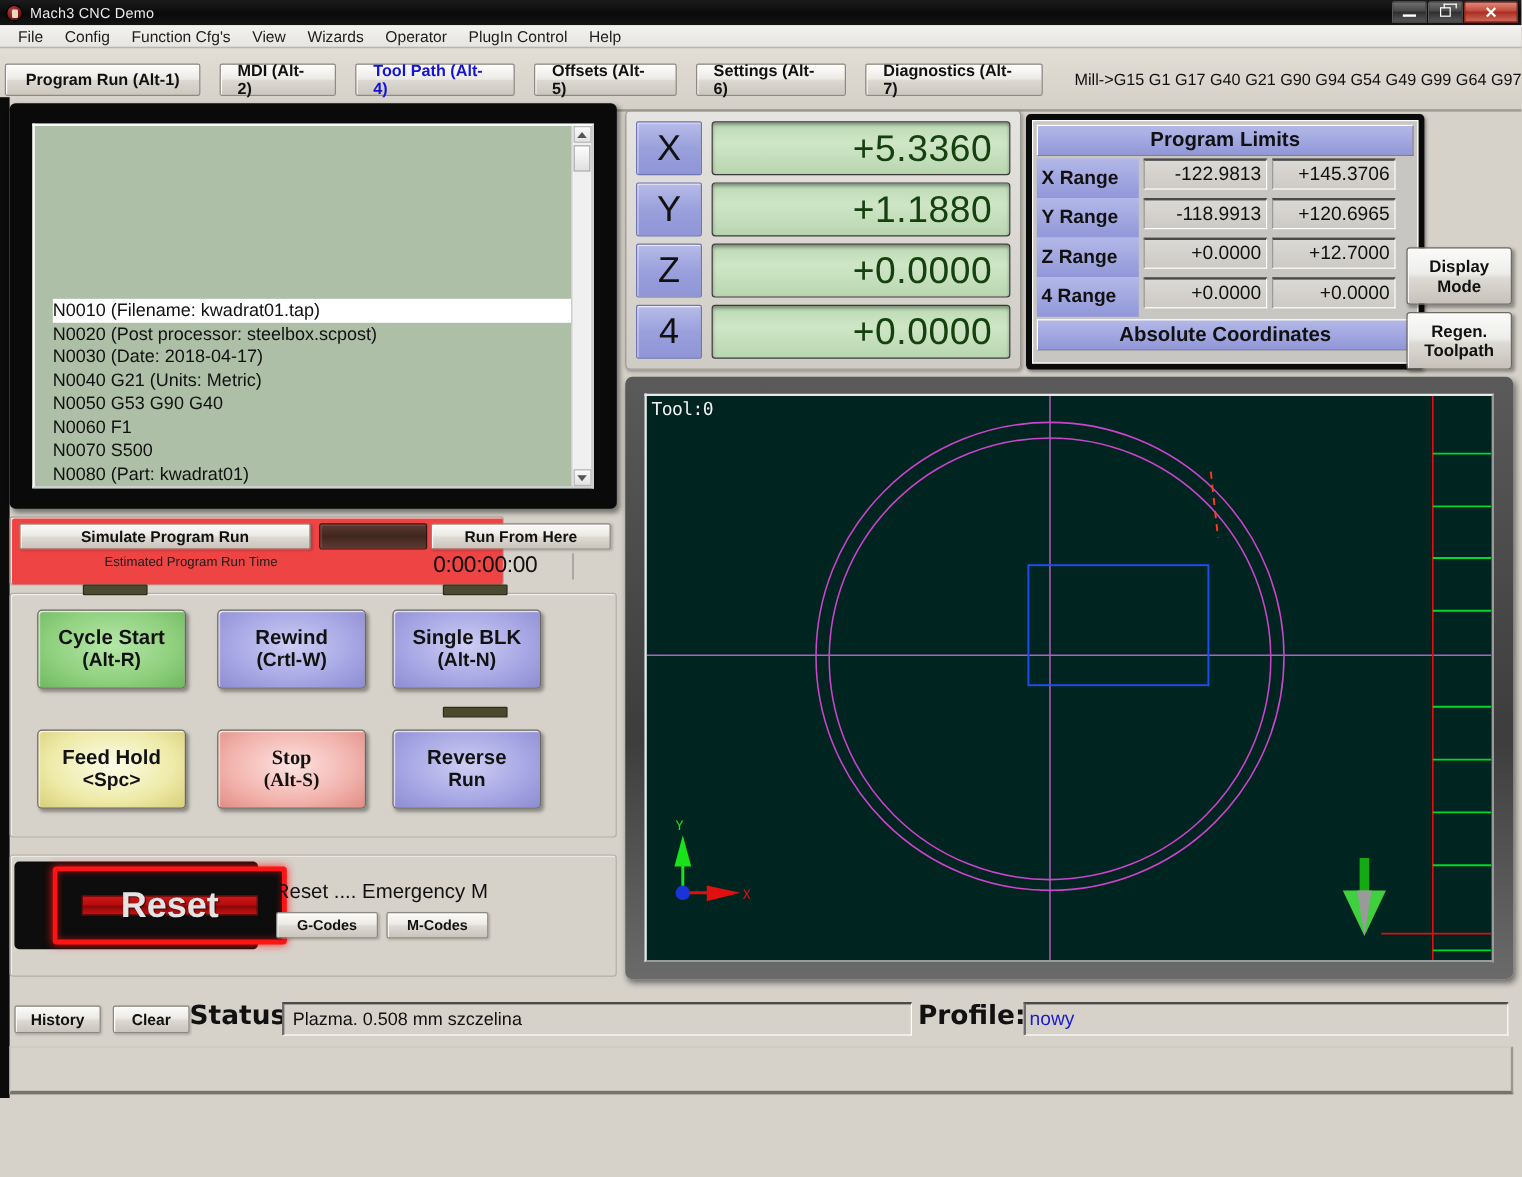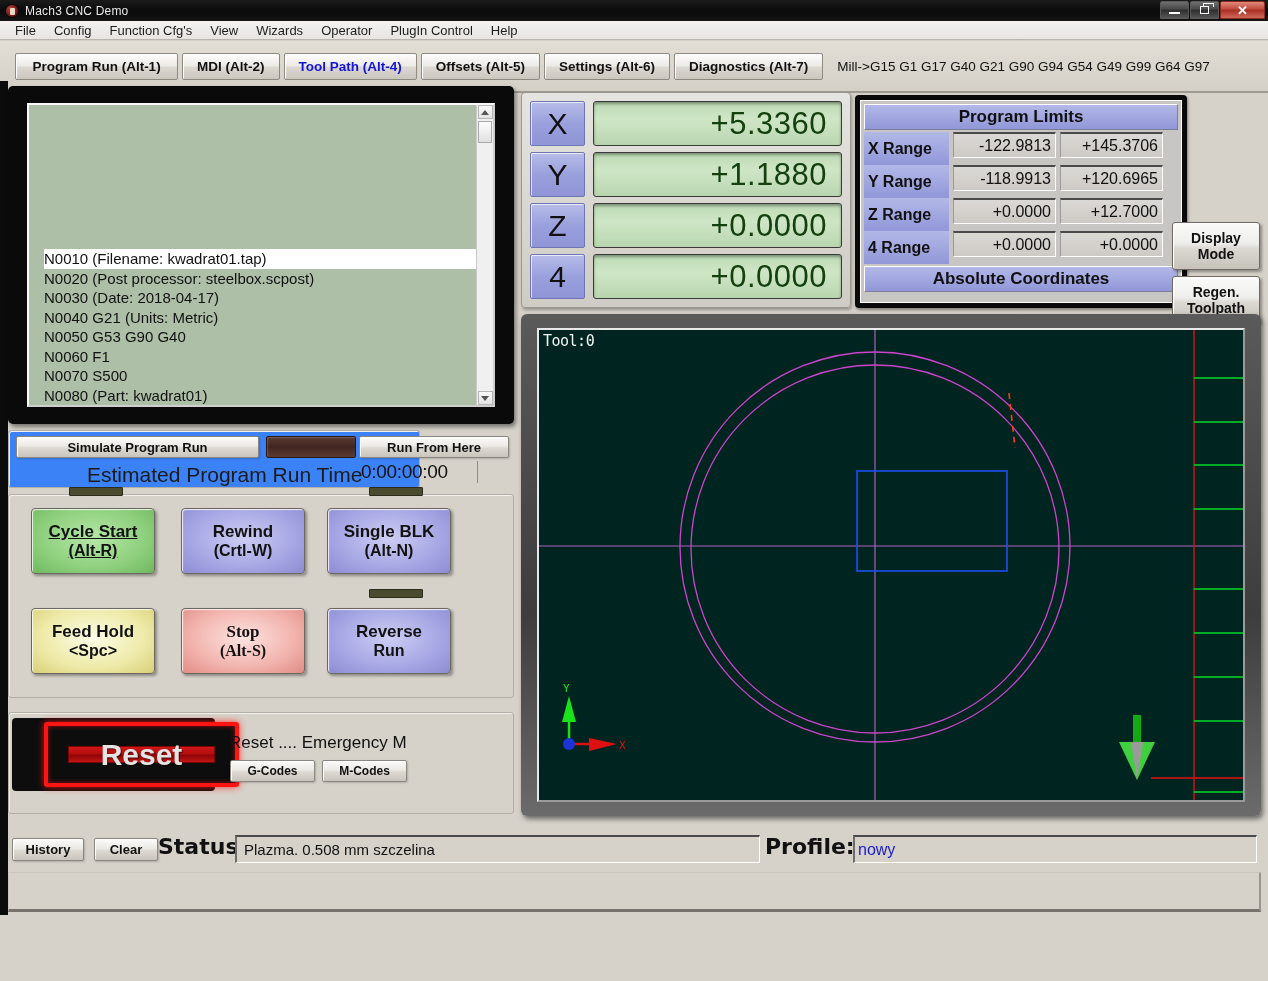--- a/index.html
+++ b/index.html
@@ -54,21 +54,21 @@
     background: linear-gradient(180deg,#f3f2f0 0%, #e7e5e1 100%);
     border-bottom: 1px solid #b9b5ad;
     display: flex; align-items: center; padding-left: 6px;
   }
   .menuitem { font-size: 13px; color: #1d1d1d; padding: 1px 9px; cursor: default; }
 
   
   .tabstrip {
     position:absolute; left:0; top:41px; width:1268px; height:52px;
     background: linear-gradient(180deg,#e2ded6 0%, #d4d0c7 100%);
-    display:flex; align-items:center; padding-left: 15px; gap: 4px;
+    display:flex; align-items:center; padding-left: 4px; gap: 16px;
     border-bottom: 2px solid #9e9a92;
   }
   .tab {
     height: 27px; min-width: 96px; padding: 0 14px;
     display:flex; align-items:center; justify-content:center;
     font-size: 13.5px; font-weight: bold; color:#111;
     background: linear-gradient(180deg,#fdfdfd 0%, #eceae5 48%, #dcd9d2 52%, #cbc7bf 100%);
     border: 1px solid #8e8a82; border-radius: 2px;
     box-shadow: inset 1px 1px 0 #fff;
   }
@@ -108,56 +108,56 @@
   .garrow i { border-left:4px solid transparent; border-right:4px solid transparent; }
   .garrow.up i { border-bottom:5px solid #555; }
   .garrow.dn i { border-top:5px solid #555; }
   .gthumb {
     position:absolute; top:16px; left:1px; width:14px; height:22px;
     background:linear-gradient(180deg,#fdfdfd,#e0e0e0); border:1px solid #a9a9a9;
   }
 
   .runbar {
     position:absolute; left:8px; top:430px; width:412px; height:58px;
-    background:#3b82f6; border:1px solid #b3afa7; border-radius:3px;
+    background:#ef4444; border:1px solid #b3afa7; border-radius:3px;
     box-shadow: inset 1px 1px 0 #f2f0ec;
   }
   .btn3d {
     background: linear-gradient(180deg,#fbfbfa 0%,#eceae5 45%,#ddd9d2 55%,#c9c5bd 100%);
     border:1px solid #8b8780; border-radius:2px;
     box-shadow: inset 1px 1px 0 #fff, 1px 1px 2px rgba(0,0,0,.18);
     font-weight:bold; color:#111; display:flex;align-items:center;justify-content:center;
   }
   .sim-btn { position:absolute; left:7px; top:5px; width:243px; height:22px; font-size:13px; }
   .lamp { position:absolute; left:257px; top:5px; width:90px; height:22px;
     background: linear-gradient(180deg,#5b3a32 0%, #40261f 50%, #5d3b33 100%);
     border:1px solid #2a1712; border-radius:2px; box-shadow: inset 1px 1px 1px rgba(255,255,255,.18);}
   .rfh-btn { position:absolute; left:350px; top:5px; width:150px; height:22px; font-size:13px; }
-  .eprt-label { position:absolute; left:78px; top:32px; font-size:21px; color:#1b1b1b; }
+  .eprt-label { position:absolute; left:78px; top:32px; font-size:11px; color:#1b1b1b; }
   .eprt-val {
     position:absolute; left:352px; top:30px; width:117px; height:22px;
     font-size:19px; color:#111; text-align:left; letter-spacing:-.3px;
     border-right:1px solid #8d8d8d; line-height:22px;
   }
 
   .ctrlpanel {
     position:absolute; left:8px; top:494px; width:506px; height:204px;
     background:#d6d2ca; border:1px solid #b3afa7; border-radius:3px;
     box-shadow: inset 1px 1px 0 #f2f0ec;
   }
   .bigbtn {
     position:absolute; width:124px; height:66px; border-radius:4px;
     border:1px solid #6c6860;
     display:flex; flex-direction:column; align-items:center; justify-content:center;
     font-size:17px; font-weight:bold; color:#121212; line-height:19px;
     box-shadow: inset 1px 1px 1px rgba(255,255,255,.85), 2px 2px 3px rgba(0,0,0,.35);
     text-align:center;
   }
   .bigbtn .l2 { font-size:16px; }
-  .bb-green  { background: radial-gradient(ellipse at 50% 45%, #b5e7a8 0%, #8fd07e 60%, #6fb85e 100%); text-decoration: underline; }
+  .bb-green  { background: radial-gradient(ellipse at 50% 45%, #b5e7a8 0%, #8fd07e 60%, #6fb85e 100%); }
   .bb-blue   { background: radial-gradient(ellipse at 50% 45%, #cdcdf4 0%, #a6a6e4 60%, #8c8cd2 100%); }
   .bb-yellow { background: radial-gradient(ellipse at 50% 45%, #fcfde8 0%, #eeeaa8 60%, #d8cf78 100%); }
   .bb-red    { background: radial-gradient(ellipse at 50% 45%, #fde3e1 0%, #f2b3ad 60%, #e08c84 100%); }
   .led {
     position:absolute; width:54px; height:9px; background:#4a4a2f;
     border:1px solid #2d2d1c; border-radius:1px;
   }
 
   .resetpanel {
     position:absolute; left:8px; top:712px; width:506px; height:102px;
@@ -240,21 +240,21 @@
     display:flex;align-items:center;justify-content:flex-end; padding-right:4px;
     font-size:16px; color:#111;
   }
 
   .sidebtn {
     position:absolute; width:88px; height:48px;
     background: linear-gradient(180deg,#fbfbfa 0%,#ededea 45%,#dcd9d3 55%,#c6c2ba 100%);
     border:1px solid #6e6a63; border-radius:3px;
     box-shadow: inset 1px 1px 0 #fff, 2px 2px 3px rgba(0,0,0,.35);
     display:flex; flex-direction:column; align-items:center; justify-content:center;
-    font-size:14px; font-weight:bold; color:#111; line-height:16px; margin-top:16px;
+    font-size:14px; font-weight:bold; color:#111; line-height:16px; 
   }
 
   
   .tp-bezel {
     position:absolute; left:521px; top:314px; width:740px; height:502px;
     background: linear-gradient(180deg,#5a5a5a 0%, #3d3d3d 60%, #6b6b6b 100%);
     border-radius:6px; padding:14px 16px;
     box-shadow: 2px 3px 5px rgba(0,0,0,.5);
   }
   .tp-screen {

